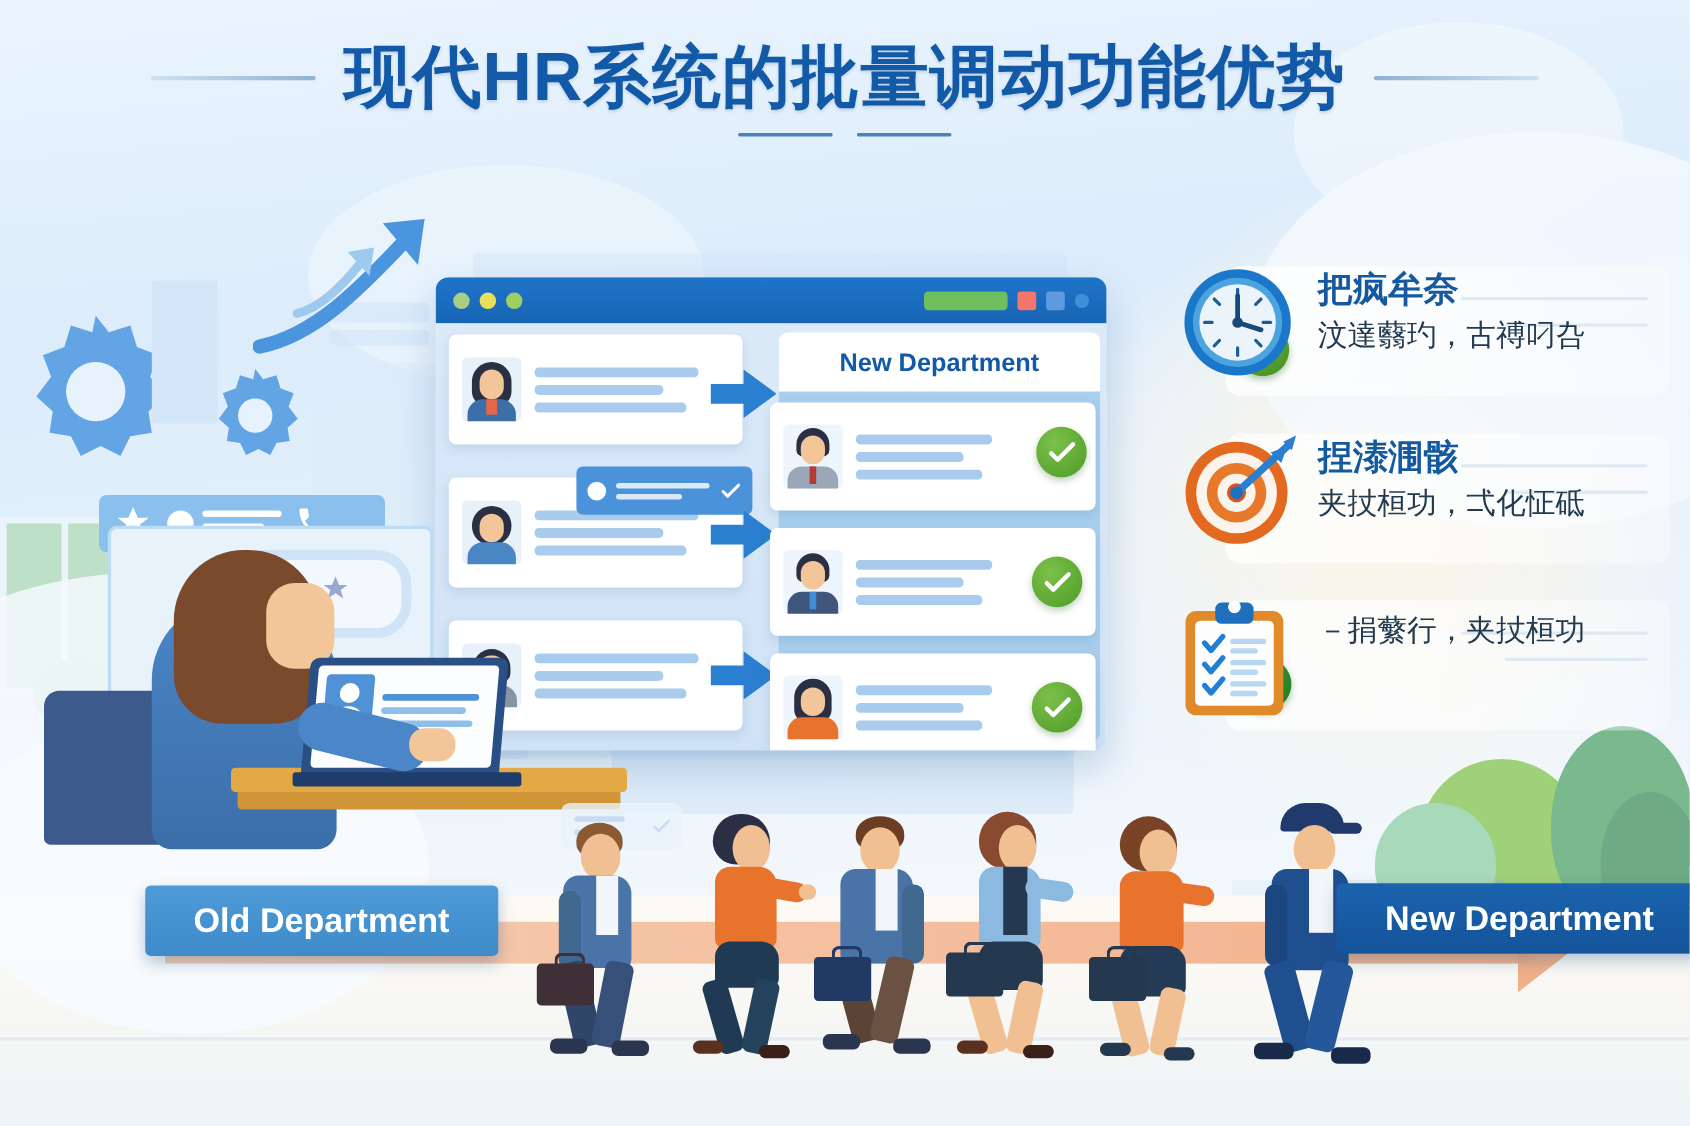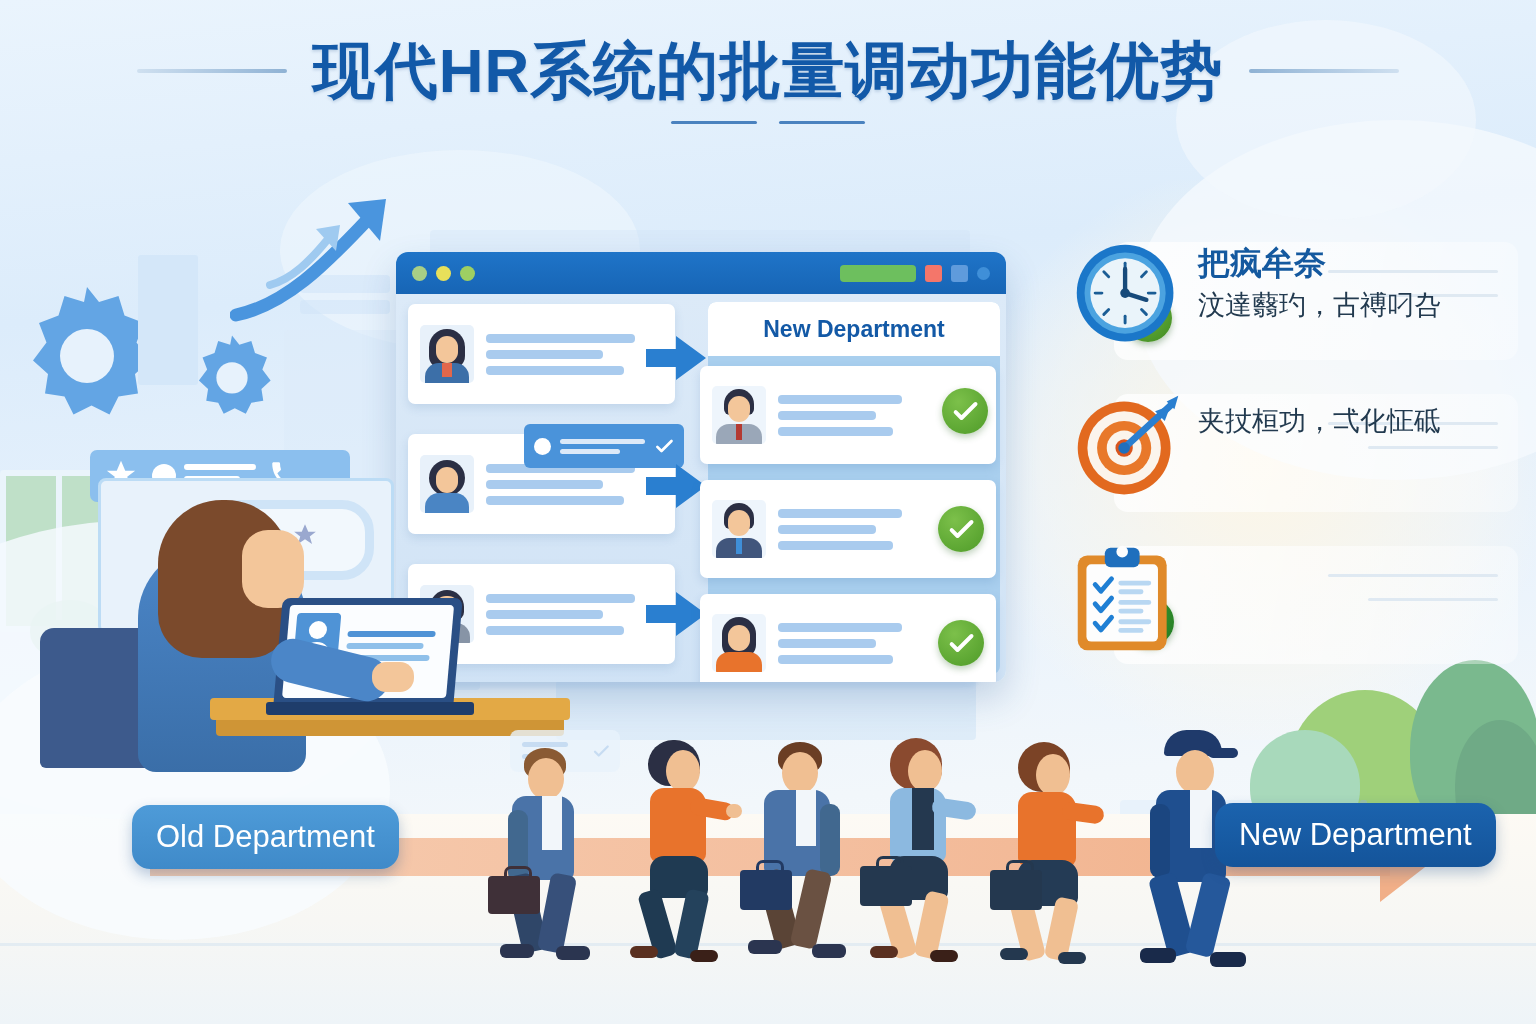--- a/index.html
+++ b/index.html
@@ -146,22 +146,22 @@
     display:flex;align-items:center;justify-content:center;
     box-shadow:0 3px 7px rgba(30,90,20,.35);}
   .mini-check svg{width:28px;height:28px}
 
   
   .band{position:absolute;left:150px;top:838px;width:1240px;height:38px;
     background:linear-gradient(90deg,#f6c7a8 0%,#f3b895 55%,#f0a87e 100%);opacity:.9;}
   .band-tip{position:absolute;left:1380px;top:812px;width:0;height:0;
     border-top:45px solid transparent;border-bottom:45px solid transparent;
     border-left:58px solid #f0a87e;opacity:.92;}
-  .badge{position:absolute;padding:14px 24px;border-radius:18px;
-    font-size:31px;font-weight:normal;color:#fff;white-space:nowrap;
+  .badge{position:absolute;padding:14px 44px;border-radius:5px;
+    font-size:31px;font-weight:bold;color:#fff;white-space:nowrap;
     box-shadow:0 6px 14px rgba(30,80,140,.3);}
   .badge.old{left:132px;top:805px;background:linear-gradient(180deg,#4e9bd8,#3f8ac9);}
   .badge.new{left:1215px;top:803px;background:linear-gradient(180deg,#1b63ae,#14549a);}
 
   
   .walker{position:absolute;bottom:56px;}
   .w-head{position:absolute;border-radius:50%;}
   .w-hair{position:absolute;border-radius:50% 50% 40% 40%;}
   .w-torso{position:absolute;border-radius:14px 16px 8px 8px;}
   .w-leg{position:absolute;border-radius:7px;}
@@ -475,20 +475,21 @@
         <circle cx="56" cy="60" r="38" fill="#fbf4ec"></circle>
         <circle cx="56" cy="60" r="28" fill="#e8782a"></circle>
         <circle cx="56" cy="60" r="18" fill="#fbf4ec"></circle>
         <circle cx="56" cy="60" r="9" fill="#d9541c"></circle>
         <line x1="56" y1="60" x2="104" y2="16" stroke="#2a7fd0" stroke-width="7" stroke-linecap="round"></line>
         <path d="M104 16 L88 22 L98 32 Z" fill="#2a7fd0"></path>
         <path d="M112 6 L100 12 L108 20 Z" fill="#2a7fd0"></path>
         <circle cx="56" cy="60" r="6" fill="#1f6fbd"></circle>
       </svg>
       <div class="feat-text">
+        <div class="feat-title">捏溙涠骸</div>
         <div class="feat-desc">夹扙桓功，弌化怔砥</div>
       </div>
     </div>
 
     <div class="feat">
       <div class="feat-card">
         <span class="dash" style="top:28px;width:170px;"></span>
         <span class="dash" style="top:52px;width:130px;"></span>
       </div>
       <svg class="feat-icon" viewBox="0 0 120 120">
@@ -509,20 +510,21 @@
           <rect x="50" y="80" width="34" height="5" rx="2.5"></rect>
           <rect x="50" y="89" width="26" height="5" rx="2.5"></rect>
         </g>
       </svg>
       <div class="mini-check" style="left:64px;top:62px;background:radial-gradient(circle at 36% 30%,#3f9a33,#1f7a22);">
         <svg viewBox="0 0 24 24">
             <path d="M4 13l5 5L21 6" stroke="#fff" stroke-width="3.4" fill="none" stroke-linecap="round" stroke-linejoin="round"></path>
           </svg>
       </div>
       <div class="feat-text">
+        <div class="feat-desc">－捐蘩行，夹扙桓功</div>
       </div>
     </div>
 
   </div>
 
   <div class="band"></div>
   <div class="band-tip"></div>
 
   <div class="cardfloat" style="left:510px;top:730px;width:110px;height:42px;">
     <i style="position:absolute;left:12px;top:12px;width:46px;height:5px;background:#c7dcf2;border-radius:3px;"></i>

